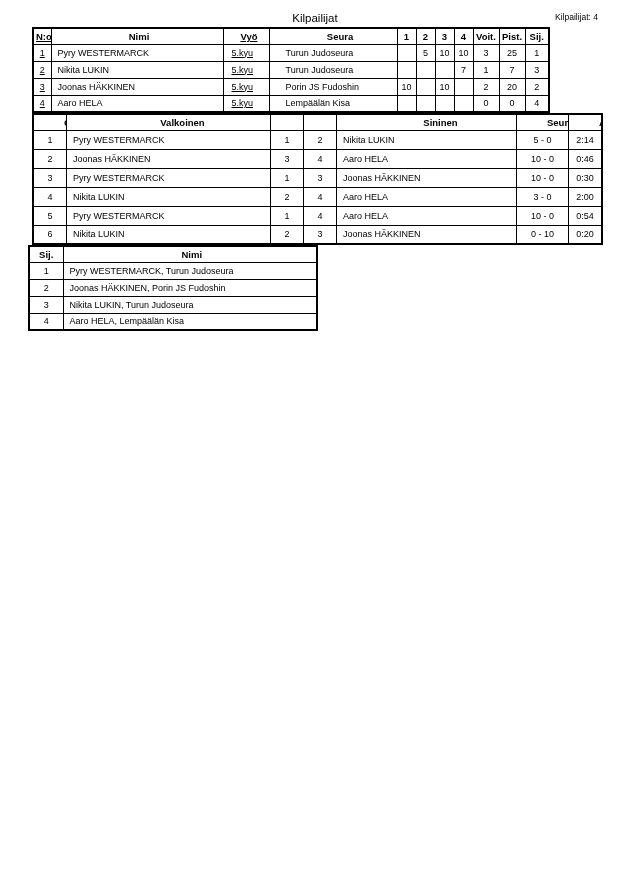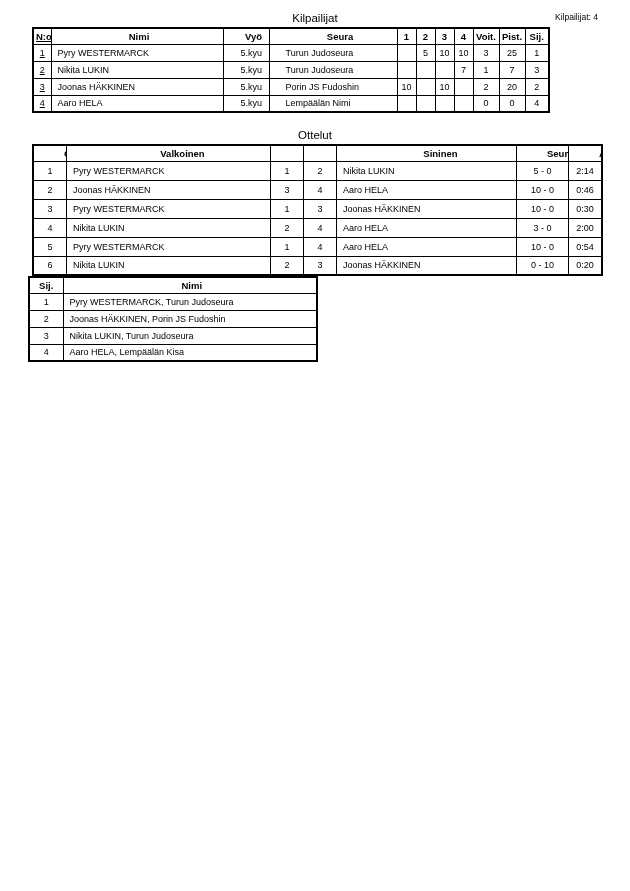--- a/index.html
+++ b/index.html
@@ -75,21 +75,21 @@
     text-align: center;
     font-weight: bold;
     font-size: 9.5px;
     height: 16px;
   }
   #kilpailijat-table td {
     height: 17px;
   }
   .k-c-no     { width: 18px;  text-align: center; text-decoration: underline; }
   .k-c-nimi   { width: 172px; text-align: left; padding-left: 6px; }
-  .k-c-vyo    { width: 46px;  text-align: left; padding-left: 17px; }
+  .k-c-vyo    { width: 46px;  text-align: left; padding-left: 8px; text-decoration: underline; }
   .k-c-seura  { width: 128px; text-align: left; padding-left: 16px; }
   .k-c-m      { width: 19px;  text-align: center; }
   .k-c-voit   { width: 26px;  text-align: center; }
   .k-c-pist   { width: 26px;  text-align: center; }
   .k-c-sij    { width: 24px;  text-align: center; }
 
   
   #ottelut-table {
     margin-left: 32px;
     width: 530px;
@@ -196,35 +196,34 @@
           <td class="k-c-m">10</td>
           <td class="k-c-m"></td>
           <td class="k-c-voit">2</td>
           <td class="k-c-pist">20</td>
           <td class="k-c-sij">2</td>
         </tr>
         <tr>
           <td class="k-c-no">4</td>
           <td class="k-c-nimi">Aaro HELA</td>
           <td class="k-c-vyo">5.kyu</td>
-          <td class="k-c-seura">Lempäälän Nimi</td>
+          <td class="k-c-seura">Lempäälän Kisa</td>
           <td class="k-c-m"></td>
           <td class="k-c-m"></td>
           <td class="k-c-m"></td>
           <td class="k-c-m"></td>
           <td class="k-c-voit">0</td>
           <td class="k-c-pist">0</td>
           <td class="k-c-sij">4</td>
         </tr>
       </tbody>
     </table>
   </div>
 
   <div class="section">
-    <div class="section-heading heading-ottelut">Ottelut</div>
 
     <table class="thick" id="ottelut-table">
       <thead>
         <tr>
           <th class="o-c-ottelu">Ottelu</th>
           <th class="o-c-valk">Valkoinen</th>
           <th class="o-c-pa"></th>
           <th class="o-c-pb"></th>
           <th class="o-c-sin">Sininen</th>
           <th class="o-c-tulos">Seura</th>

